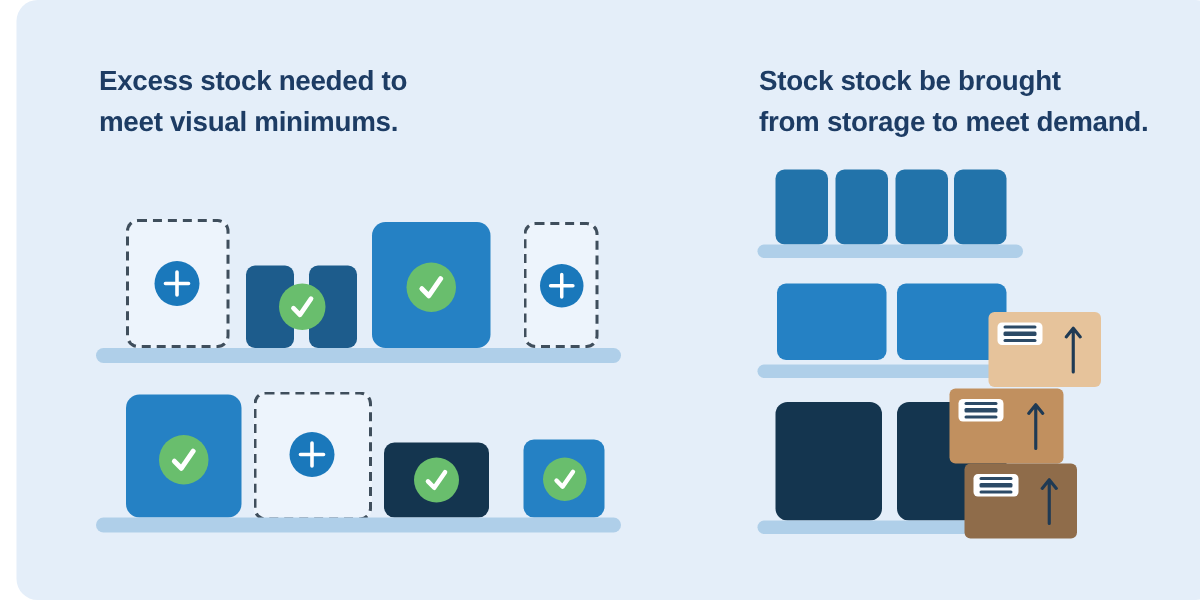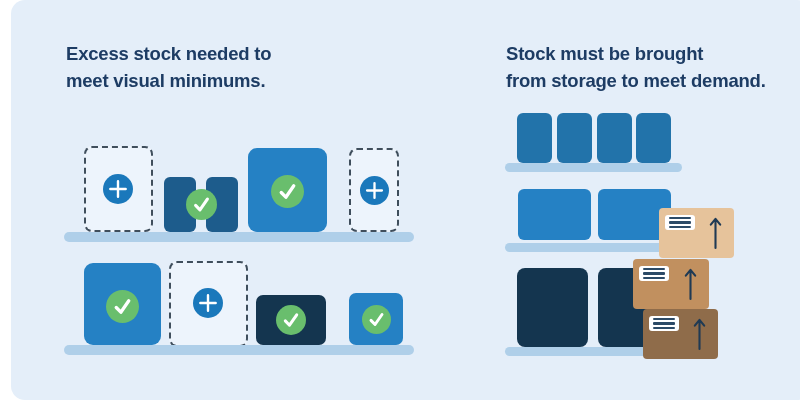--- a/index.html
+++ b/index.html
@@ -47,21 +47,21 @@
     display:block;height:2.2px;background:var(--label_line);border-radius:1px;
   }
   .carton-arrow{position:absolute;right:12px;top:50%;transform:translateY(-50%);}
 </style>
 </head>
 <body>
 
 <div id="panel">
   <h1 id="left-title" class="heading">Excess stock needed to
 meet visual minimums.</h1>
-  <h1 id="right-title" class="heading">Stock must be brought
+  <h1 id="right-title" class="heading">Stock stock be brought
 from storage to meet demand.</h1>
   <div id="scene">
       <div class="box placeholder" style="left: 73px; top: 146px; width: 69px; height: 86px; border-radius: 8px;"></div>
       <div class="box navy" style="left: 153px; top: 177px; width: 32px; height: 55px; border-radius: 6px;"></div>
       <div class="box navy" style="left: 195px; top: 177px; width: 32px; height: 55px; border-radius: 6px;"></div>
       <div class="box blue" style="left: 237px; top: 148px; width: 79px; height: 84px; border-radius: 9px;"></div>
       <div class="box placeholder" style="left: 338px; top: 148px; width: 50px; height: 84px; border-radius: 8px;"></div>
       <div class="box blue" style="left: 73px; top: 263px; width: 77px; height: 82px; border-radius: 9px;"></div>
       <div class="box placeholder" style="left: 158px; top: 261px; width: 79px; height: 86px; border-radius: 8px;"></div>
       <div class="box darknavy" style="left: 245px; top: 295px; width: 70px; height: 50px; border-radius: 7px;"></div>

